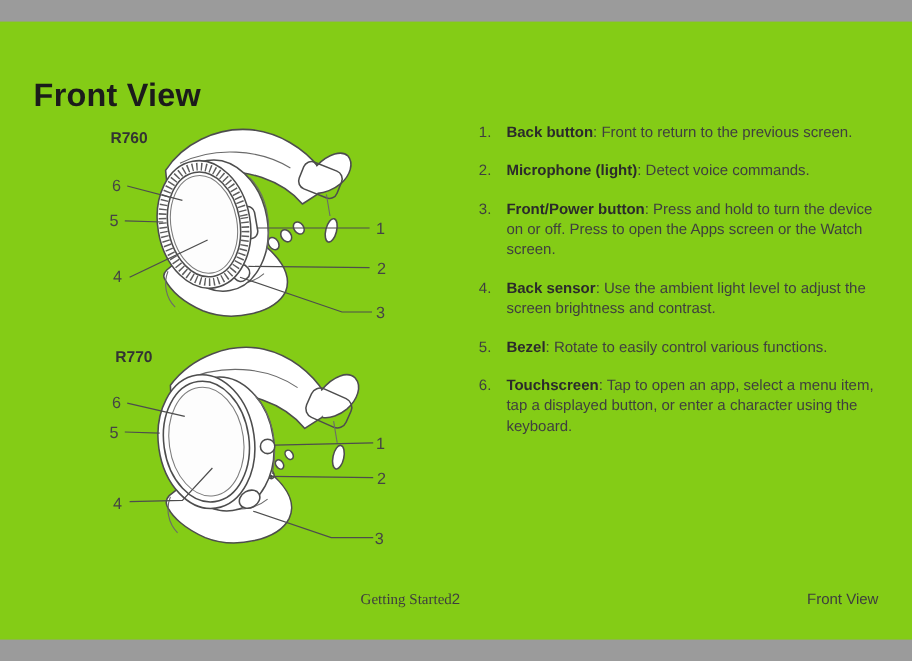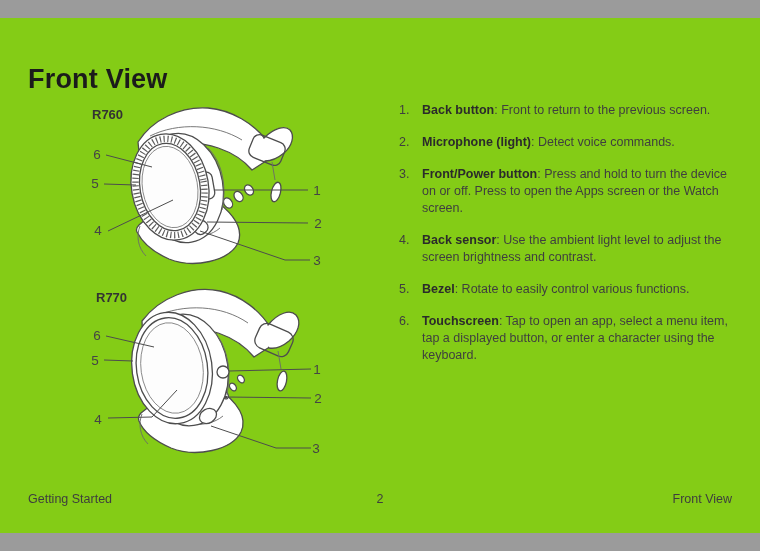--- a/index.html
+++ b/index.html
@@ -34,21 +34,21 @@
     font-size:12.5px;line-height:17px;
   }
   .feature{display:flex;margin-bottom:15px;}
   .feature .num{width:23px;flex:none;}
   .feature .ftext{flex:1;}
   .feature .term{font-weight:bold;color:#2b2b2b;}
   #footer{
     position:absolute;left:28px;right:28px;top:492px;display:flex;
     font-size:12.5px;color:#3e3e3e;
   }
-  #footer .f-left{flex:1;text-align:left;}
+  #footer .f-left{flex:1;text-align:right;font-family:Liberation Serif, serif;}
   #footer .f-center{flex:0;}
   #footer .f-right{flex:1;text-align:right;}
 </style>
 </head>
 <body>
 
 <div id="page">
 
   <div class="bar top"></div>
 

